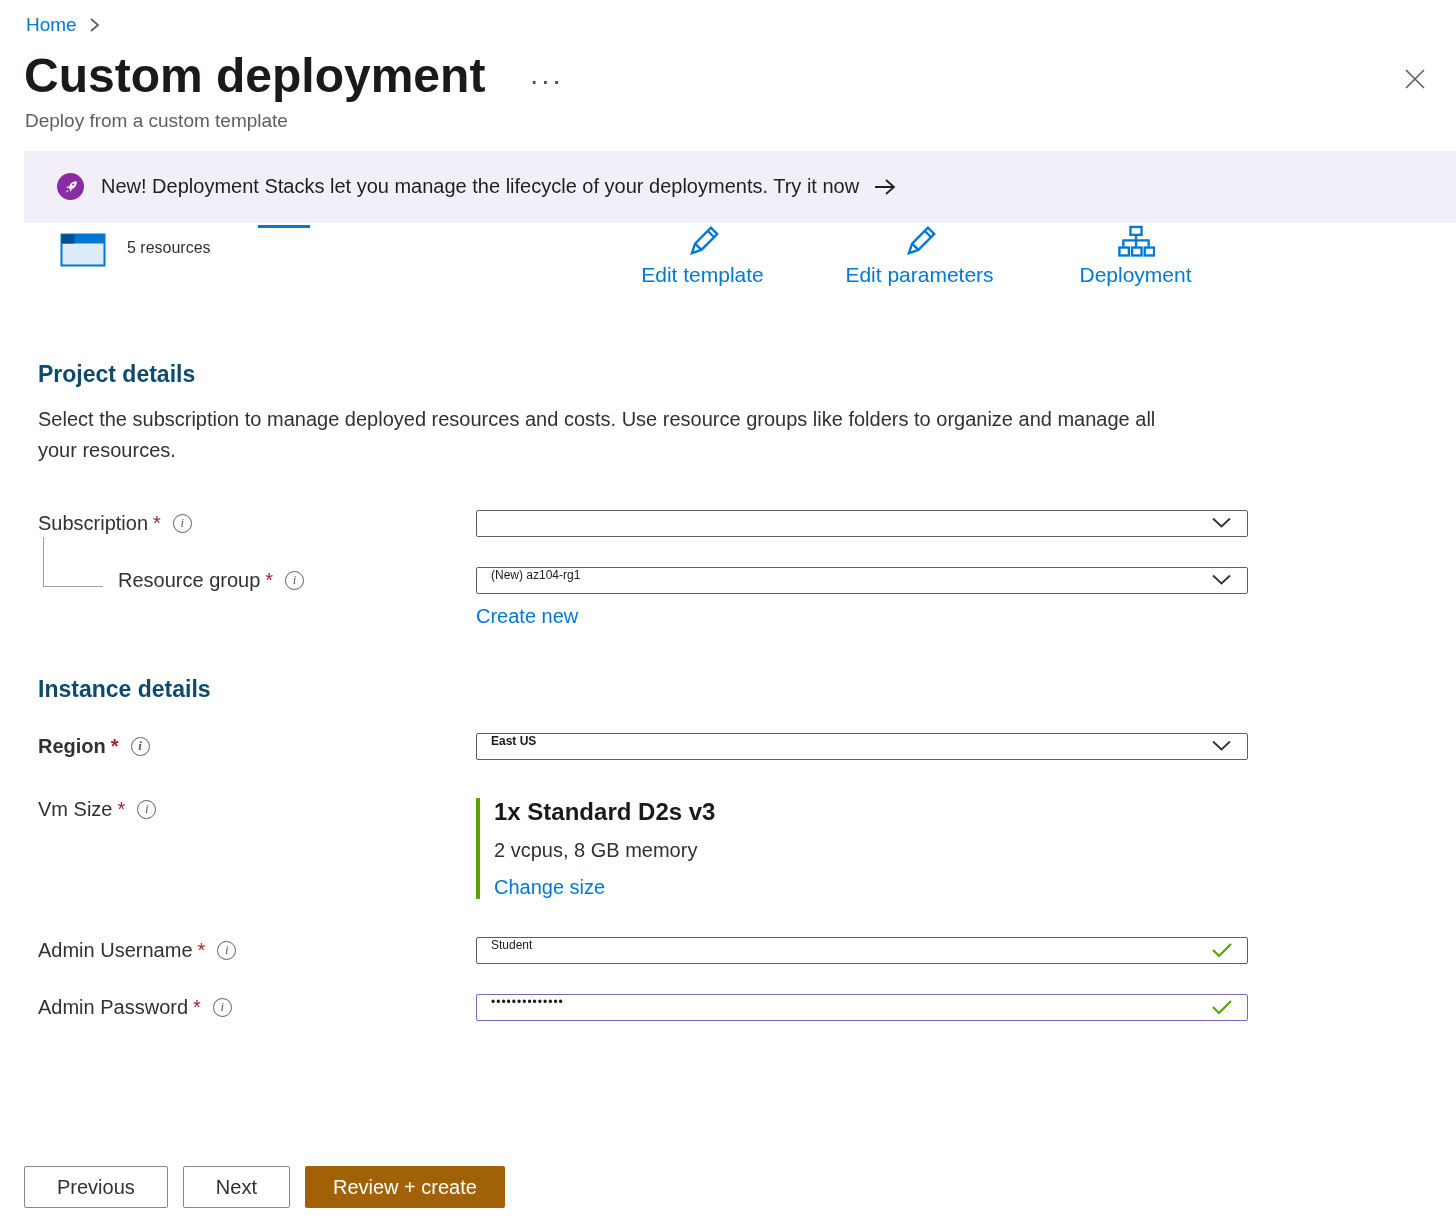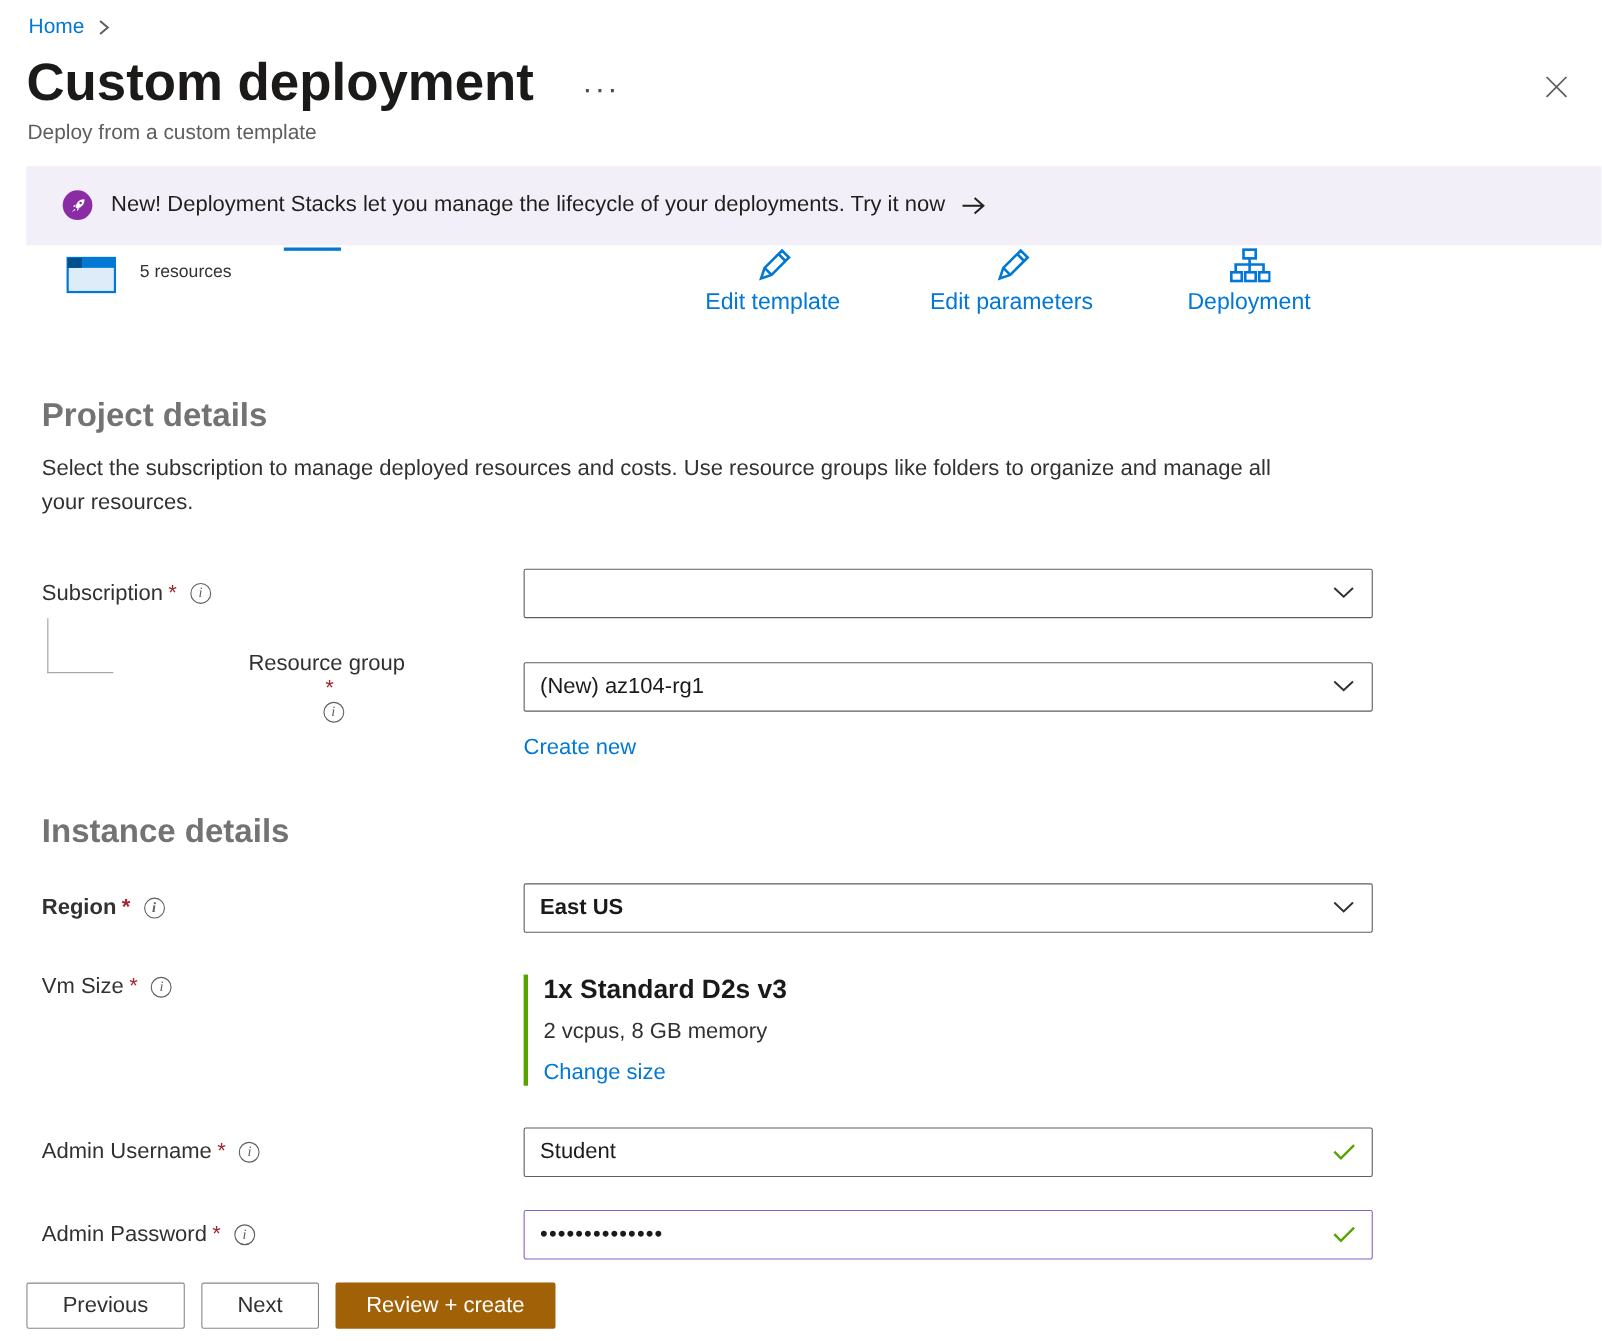--- a/index.html
+++ b/index.html
@@ -37,39 +37,39 @@
   .tpl-frag { position: absolute; left: 258px; top: 2px; width: 52px; height: 3px; background: #0078d4; }
   .tpl-icon { position: absolute; left: 60px; top: 8px; line-height: 0; }
   .tpl-count { position: absolute; left: 127px; top: 16px; font-size: 16px; color: #323130; }
   .tpl-action { position: absolute; text-align: center; color: #0078d4; font-size: 21px; cursor: pointer; }
   .tpl-action .ticon { display: flex; justify-content: center; margin-bottom: 2px; line-height: 0; }
   #act-edit-template { left: 600px; top: 0px; width: 205px; }
   #act-edit-parameters { left: 807px; top: 0px; width: 225px; }
   #act-visualize { left: 1043px; top: 0px; width: 185px; }
 
   
-  .section-heading { padding-left: 38px; font-size: 30px; font-weight: 700; color: #737373; }
+  .section-heading { padding-left: 38px; font-size: 23px; font-weight: 700; color: #0c4a6e; }
   #project-heading { margin-top: 34px; }
   .desc { padding-left: 38px; margin-top: 16px; font-size: 20px; line-height: 31px; max-width: 1190px; color: #323130; }
 
   
   .form { padding-left: 38px; }
   .form-row { display: flex; align-items: center; position: relative; }
   .label-col { width: 438px; display: flex; align-items: center; font-size: 20px; color: #323130; flex: none; }
   .req { color: #a4262c; margin-left: 5px; font-size: 20px; }
   .info-icon { width: 19px; height: 19px; border: 1px solid #605e5c; border-radius: 50%; color: #605e5c; font-size: 13px; display: inline-flex; align-items: center; justify-content: center; font-family: "Liberation Serif", serif; font-style: italic; flex: none; margin-left: 12px; cursor: pointer; }
-  .field-box { position: relative; width: 772px; height: 45px; border: 1px solid #605e5c; border-radius: 2px; background: #fff; display: flex; align-items: center; padding: 0 46px 0 14px; font-size: 20px; color: #1b1a19; }
+  .field-box { position: relative; width: 772px; height: 27px; border: 1px solid #605e5c; border-radius: 2px; background: #fff; display: flex; padding: 0 46px 0 14px; font-size: 12px; color: #1b1a19; }
   .dropdown { cursor: pointer; }
   .textinput { cursor: text; }
   .chev { position: absolute; right: 16px; top: 50%; transform: translateY(-50%); line-height: 0; }
   .valid-icon { position: absolute; right: 14px; top: 50%; transform: translateY(-50%); line-height: 0; }
 
   #row-subscription { margin-top: 44px; }
   #row-resource-group { margin-top: 30px; }
-  .rg-label { padding-left: 80px; flex-direction: column; }
+  .rg-label { padding-left: 80px; }
   .connector { position: absolute; left: 5px; top: -30px; width: 60px; height: 50px; border-left: 1.5px solid #a19f9d; border-bottom: 1.5px solid #a19f9d; }
   .link-row { margin-top: 11px; padding-left: 438px; font-size: 20px; }
   .blue-link { color: #0078d4; cursor: pointer; }
 
   #instance-heading { margin-top: 48px; }
   #row-region { margin-top: 30px; font-weight: bold; }
   #row-vmsize { margin-top: 38px; align-items: flex-start; }
   .vm-box { border-left: 4px solid #57a300; padding-left: 14px; width: 772px; }
   .vm-size-line { font-size: 24px; font-weight: 700; color: #1b1a19; }
   .vm-specs { font-size: 20px; margin-top: 13px; color: #323130; }

